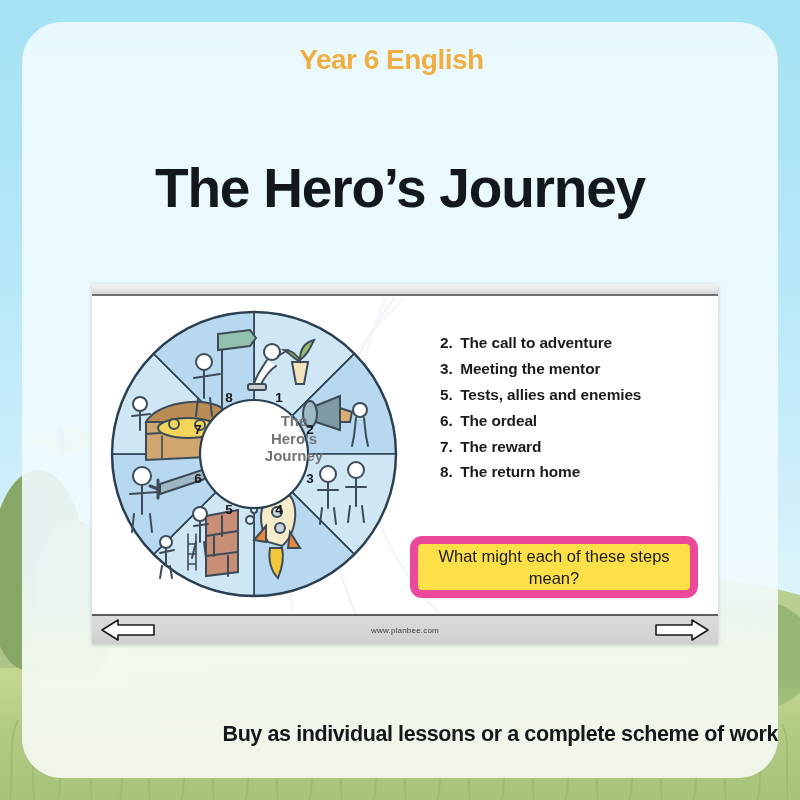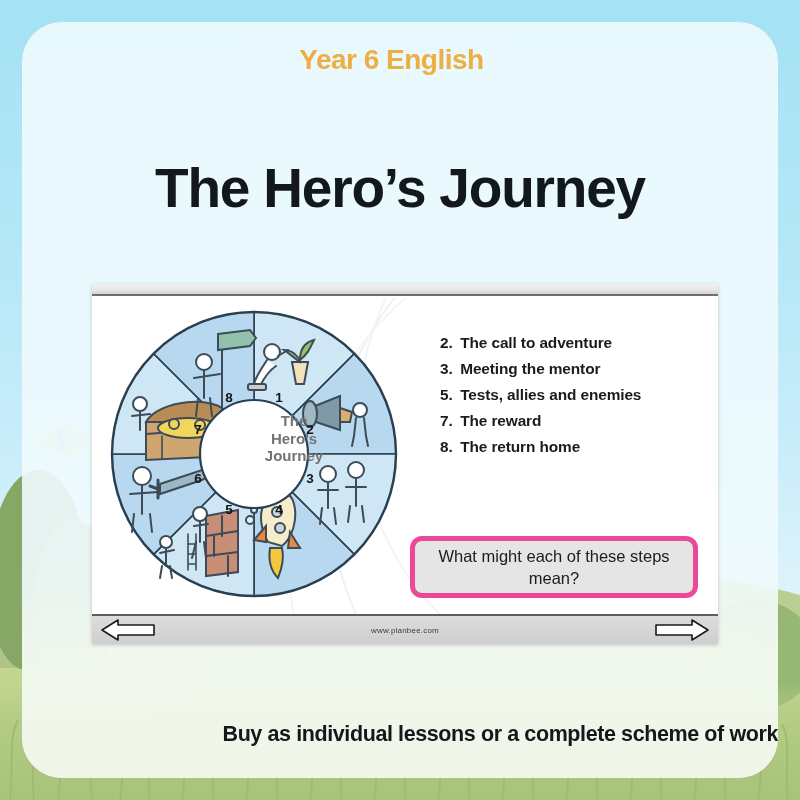--- a/index.html
+++ b/index.html
@@ -207,22 +207,22 @@
     white-space: nowrap;
     letter-spacing: -0.1px;
   }
   #steps li .num { display:inline-block; min-width: 16px; }
 
   
   #question-box {
     position: absolute;
     left: 318px; top: 238px;
     width: 288px; height: 62px;
-    background: #e5e5e5;
-    border: 5px solid #ec4899;
+    background: #fde047;
+    border: 8px solid #ec4899;
     border-radius: 12px;
     display: flex; align-items: center; justify-content: center;
     padding: 0 14px;
   }
   #question-text {
     text-align: center;
     font-size: 16.5px;
     color: #1c1c1c;
     line-height: 1.34;
   }
@@ -433,20 +433,21 @@
             <div>The</div>
             <div>Hero’s</div>
             <div>Journey</div>
           </div>
         </div>
 
         <ul id="steps">
           <li><span class="num">2.</span> <span>The call to adventure</span></li>
           <li><span class="num">3.</span> <span>Meeting the mentor</span></li>
           <li><span class="num">5.</span> <span>Tests, allies and enemies</span></li>
+          <li><span class="num">6.</span> <span>The ordeal</span></li>
           <li><span class="num">7.</span> <span>The reward</span></li>
           <li><span class="num">8.</span> <span>The return home</span></li>
         </ul>
 
         <div id="question-box">
           <div id="question-text">What might each of these steps mean?</div>
         </div>
       </div>
 
       <div class="slide-footer">

